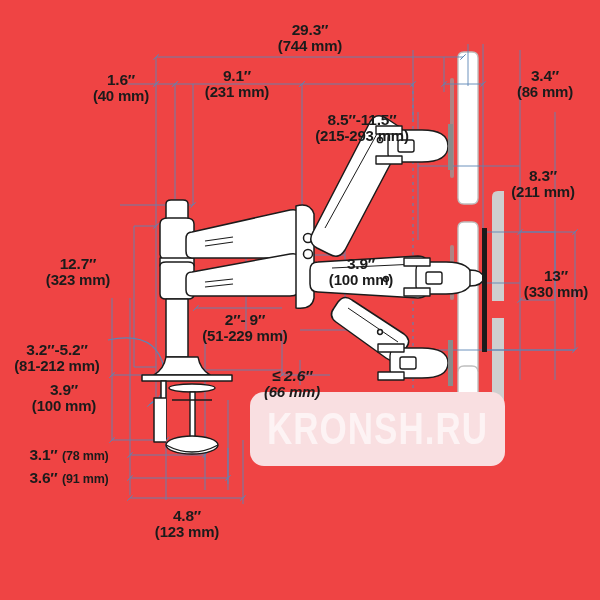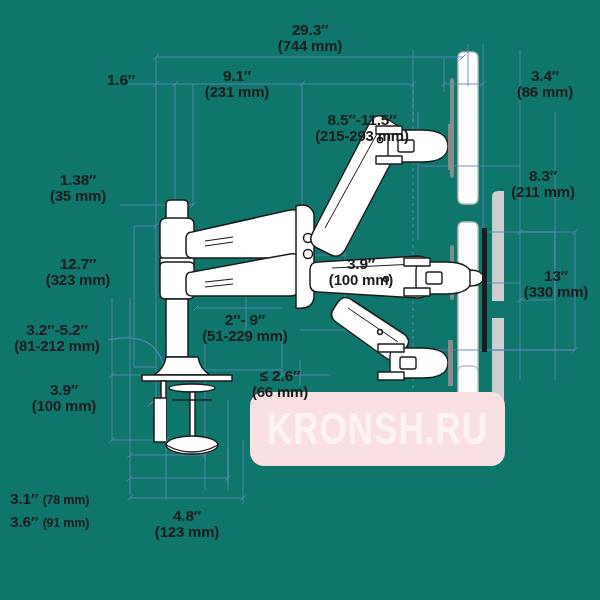--- a/index.html
+++ b/index.html
@@ -7,21 +7,21 @@
     padding: 0;
     background: #ffffff;
   }
   body {
     font-family: "Liberation Sans", sans-serif;
   }
   #stage {
     position: relative;
     width: 600px;
     height: 600px;
-    background: #0f766e;
+    background: #ef4444;
     overflow: hidden;
   }
   #diagram-svg {
     position: absolute;
     left: 0;
     top: 0;
     width: 600px;
     height: 600px;
   }
   
@@ -38,21 +38,21 @@
     letter-spacing: -0.2px;
     display: block;
   }
   .dim .mm {
     font-weight: bold;
     font-size: 15px;
     letter-spacing: -0.2px;
     display: block;
   }
   .dim.center { text-align: center; }
-  .dim.right  { text-align: left; margin-top: 44px; }
+  .dim.right  { text-align: center; }
   
   .dim.inline .inch,
   .dim.inline .mm {
     display: inline;
   }
   .dim.inline .mm { font-size: 12.5px; }
 
   .wm {
     position: absolute;
     background: #f9dfe1;
@@ -276,41 +276,38 @@
     <span class="wm-text">KRONSH.RU</span>
   </div>
 
   <div class="dim center" style="left:250px; top:22px; width:120px;">
     <span class="inch">29.3″</span>
     <span class="mm">(744 mm)</span>
   </div>
 
   <div class="dim center" style="left:66px; top:72px; width:110px;">
     <span class="inch">1.6″</span>
+    <span class="mm">(40 mm)</span>
   </div>
 
   <div class="dim center" style="left:182px; top:68px; width:110px;">
     <span class="inch">9.1″</span>
     <span class="mm">(231 mm)</span>
   </div>
 
   <div class="dim center" style="left:292px; top:68px; width:140px;margin-top:44px;">
     <span class="inch">8.5″-11.5″</span>
     <span class="mm">(215-293 mm)</span>
   </div>
 
   <div class="dim center" style="left:497px; top:68px; width:96px;text-align:center;">
     <span class="inch">3.4″</span>
     <span class="mm">(86 mm)</span>
   </div>
 
-  <div class="dim center" style="left:26px; top:172px; width:104px;">
-    <span class="inch">1.38″</span>
-    <span class="mm">(35 mm)</span>
-  </div>
 
   <div class="dim center" style="left:490px; top:168px; width:106px;">
     <span class="inch">8.3″</span>
     <span class="mm">(211 mm)</span>
   </div>
 
   <div class="dim center" style="left:26px; top:256px; width:104px;">
     <span class="inch">12.7″</span>
     <span class="mm">(323 mm)</span>
   </div>
@@ -323,26 +320,26 @@
   <div class="dim center" style="left:512px; top:268px; width:88px;text-align:center;">
     <span class="inch">13″</span>
     <span class="mm">(330 mm)</span>
   </div>
 
   <div class="dim center" style="left:180px; top:312px; width:130px;">
     <span class="inch">2″- 9″</span>
     <span class="mm">(51-229 mm)</span>
   </div>
 
-  <div class="dim center" style="left:0px; top:322px; width:114px;">
+  <div class="dim center" style="left:0px; top:342px; width:114px;">
     <span class="inch">3.2″-5.2″</span>
     <span class="mm">(81-212 mm)</span>
   </div>
 
-  <div class="dim center" style="left:228px; top:368px; width:104px;">
+  <div class="dim center" style="left:240px; top:368px; width:104px;font-style:italic;">
     <span class="inch">≤ 2.6″</span>
     <span class="mm">(66 mm)</span>
   </div>
 
   <div class="dim center" style="left:14px; top:382px; width:100px;">
     <span class="inch">3.9″</span>
     <span class="mm">(100 mm)</span>
   </div>
 
   <div class="dim right inline" style="left:10px; top:447px; width:118px;">

